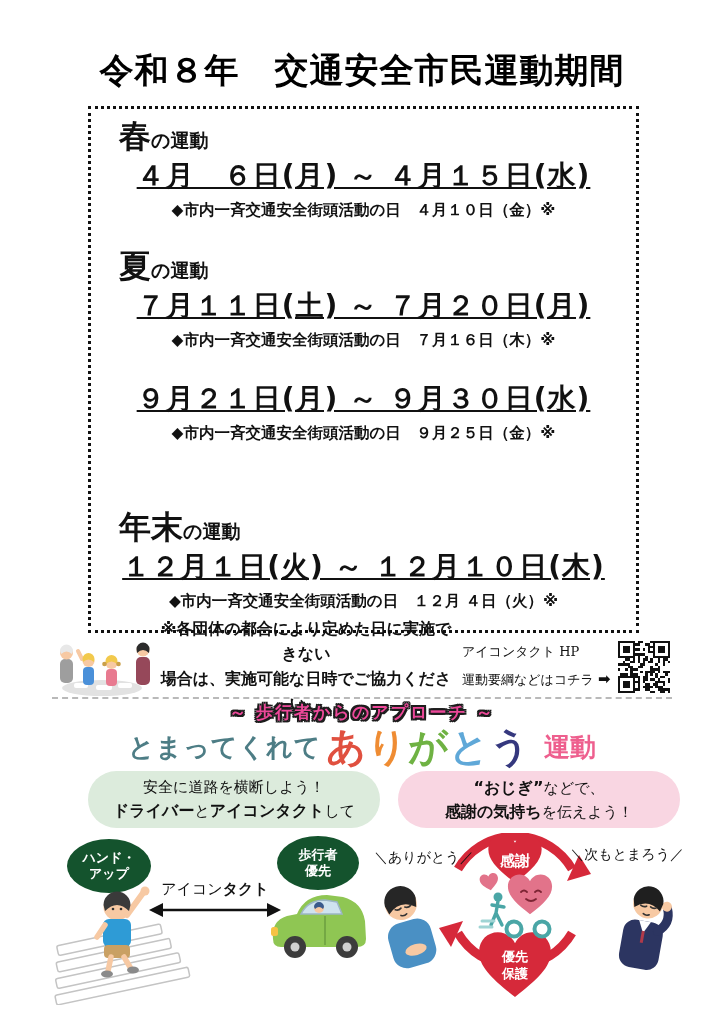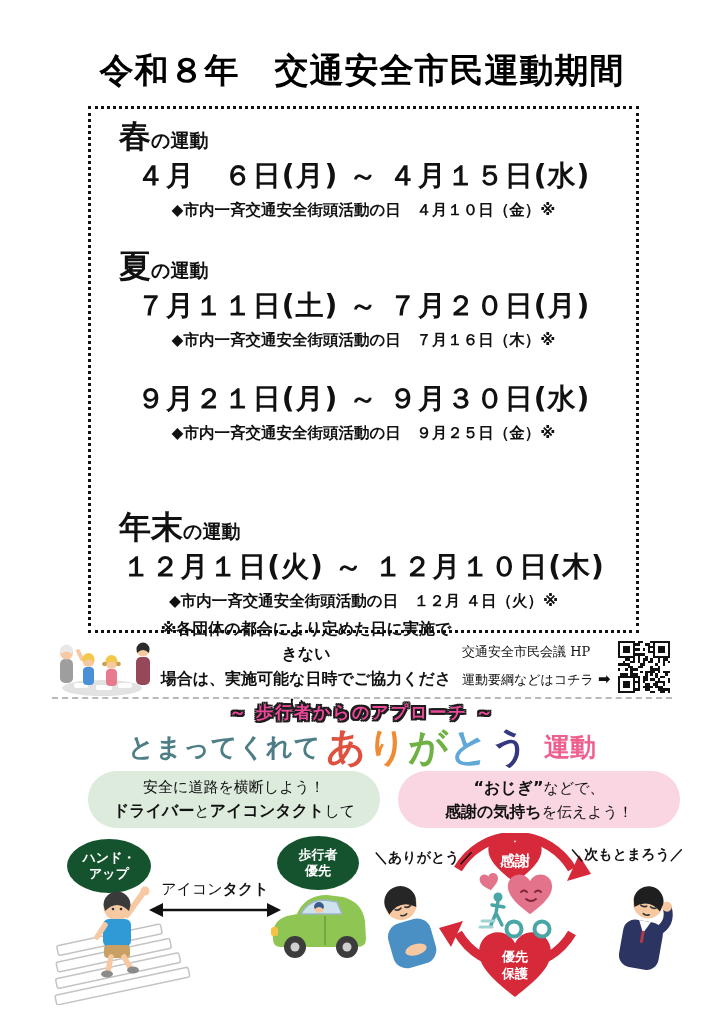--- a/index.html
+++ b/index.html
@@ -8,21 +8,21 @@
 
   .title{position:absolute;top:48px;left:0;width:100%;margin:0;text-align:center;
          font-size:34px;font-weight:bold;letter-spacing:1px;color:#000000;}
 
   .periods-box{position:absolute;left:88px;top:106px;width:551px;height:527px;
                border:3px dotted #111;box-sizing:border-box;padding-top:8px;}
   .season{height:128px;}
   .season-head{margin:2px 0 0 28px;line-height:1.1;}
   .season-name{font-size:32px;font-weight:bold;}
   .season-suffix{font-size:19px;font-weight:bold;}
-  .season-dates{text-align:center;font-size:28px;font-weight:bold;letter-spacing:1px;margin-top:3px;}
+  .season-dates{text-align:center;font-size:28px;font-weight:bold;letter-spacing:1px;margin-top:3px;text-decoration:underline;}
   .season-note{text-align:center;font-size:15.5px;font-weight:bold;margin-top:5px;}
 
   .note-strip{position:absolute;left:52px;top:637px;width:620px;height:60px;
               border-bottom:2px dashed #b9b9b9;display:flex;align-items:center;}
   .family-svg{width:104px;height:60px;flex:none;}
   .notice-text{width:300px;text-align:center;font-size:16px;font-weight:600;line-height:1.55;flex:none;}
   .hp-text{width:152px;font-family:"DejaVu Serif",serif;font-size:13px;line-height:1.9;flex:none;margin-left:6px;}
   .hp-arrow{font-family:"DejaVu Sans",sans-serif;font-weight:bold;font-size:15px;}
   .qr-grid{width:52px;height:52px;flex:none;display:grid;margin-left:4px;
            grid-template-columns:repeat(21,1fr);grid-template-rows:repeat(21,1fr);background:#fff;}
@@ -51,21 +51,21 @@
   .badge-ped{left:222px;top:3px;width:82px;height:54px;}
   .arrow-label{position:absolute;left:92px;top:47px;width:136px;text-align:center;font-size:15px;}
   .arrow-label b{font-size:15px;}
   .dbl-arrow{position:absolute;left:92px;top:66px;}
   .kid-svg{position:absolute;left:-4px;top:42px;}
   .car-svg{position:absolute;left:212px;top:52px;}
 
   .right-diagram{position:absolute;left:378px;top:833px;width:300px;height:178px;}
   .cycle-svg{position:absolute;left:0;top:0;}
   .cycle-svg text{font-family:"DejaVu Sans",sans-serif;font-weight:bold;fill:#fff;}
-  .cycle-label{position:absolute;font-size:14px;font-weight:bold;white-space:nowrap;}
+  .cycle-label{position:absolute;font-size:14px;font-weight:normal;white-space:nowrap;}
   .label-left{left:-4px;top:16px;}
   .label-right{right:-6px;top:13px;}
 </style>
 </head>
 <body>
 
 <div class="page">
 
   <h1 class="title">令和８年　交通安全市民運動期間</h1>
 
@@ -125,21 +125,21 @@
         <rect x="84" y="20" width="14" height="28" rx="5" fill="#96485a"></rect>
         <circle cx="91" cy="13" r="6.5" fill="#f7c9a3"></circle>
         <path d="M84.5,12 A6.5,6.5 0 0 1 97.5,12 L97,16 Q91,10 85,16 Z" fill="#2b2b2b"></path>
       </g>
     </svg>
     <div class="notice-text">
       <div>※各団体の都合により定めた日に実施できない</div>
       <div>場合は、実施可能な日時でご協力ください。</div>
     </div>
     <div class="hp-text">
-      <div>交通安全市民会議 HP</div>
+      <div>アイコンタクト HP</div>
       <div>
         <span>運動要綱などはコチラ</span>
         <span class="hp-arrow">➡</span>
       </div>
     </div>
     <div class="qr-grid">
         <div class="on"></div>
         <div class="on"></div>
         <div class="on"></div>
         <div class="on"></div>

